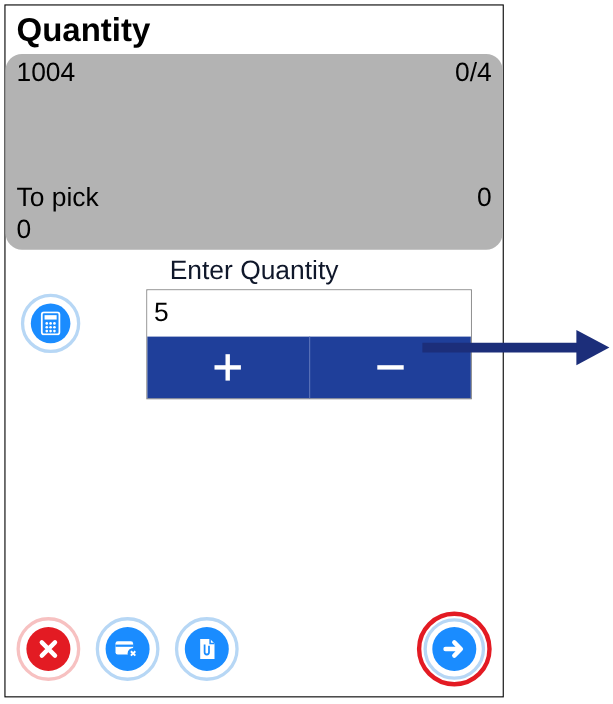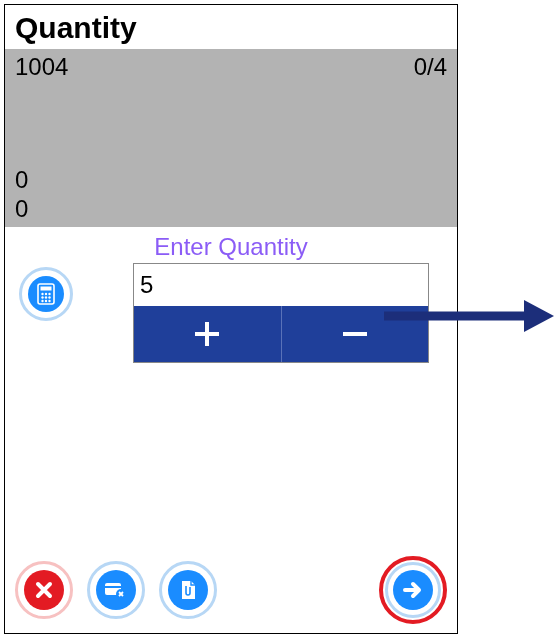--- a/index.html
+++ b/index.html
@@ -27,38 +27,39 @@
     font-weight: bold;
     padding: 6px 10px 4px 10px;
     color: #000;
   }
   .info-block {
     background: #b3b3b3;
     padding: 4px 10px 4px 10px;
     color: #000;
     font-size: 24px;
     line-height: 1.2;
+    border-radius: 15px;
   }
   .row {
     display: flex;
     justify-content: space-between;
   }
   .gap { height: 84px; }
   .middle {
     flex: 1;
     position: relative;
   }
   .enter-label {
     position: absolute;
     top: 6px;
     left: 0;
     right: 0;
     text-align: center;
     font-size: 24px;
-    color: #8b5cf6;
+    color: #0f172a;
   }
   .calc-btn {
     position: absolute;
     left: 14px;
     top: 40px;
     width: 54px;
     height: 54px;
     border-radius: 50%;
     background: #fff;
     border: 3px solid #b7d7f5;
@@ -181,20 +182,21 @@
 
   <div class="title">Quantity</div>
 
   <div class="info-block">
     <div class="row">
       <span>1004</span>
       <span>0/4</span>
     </div>
     <div class="gap"></div>
     <div class="row">
+      <span>To pick</span>
       <span>0</span>
     </div>
     <div class="row">
       <span>0</span>
     </div>
   </div>
 
   <div class="middle">
     <div class="enter-label">Enter Quantity</div>
 

